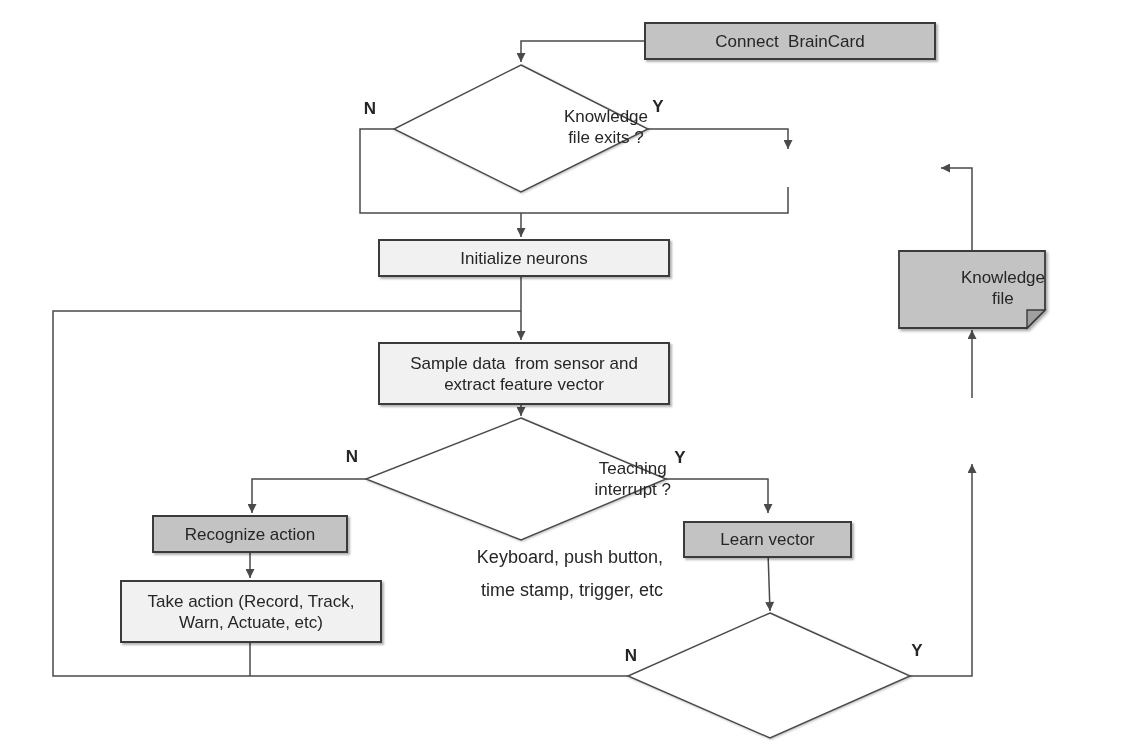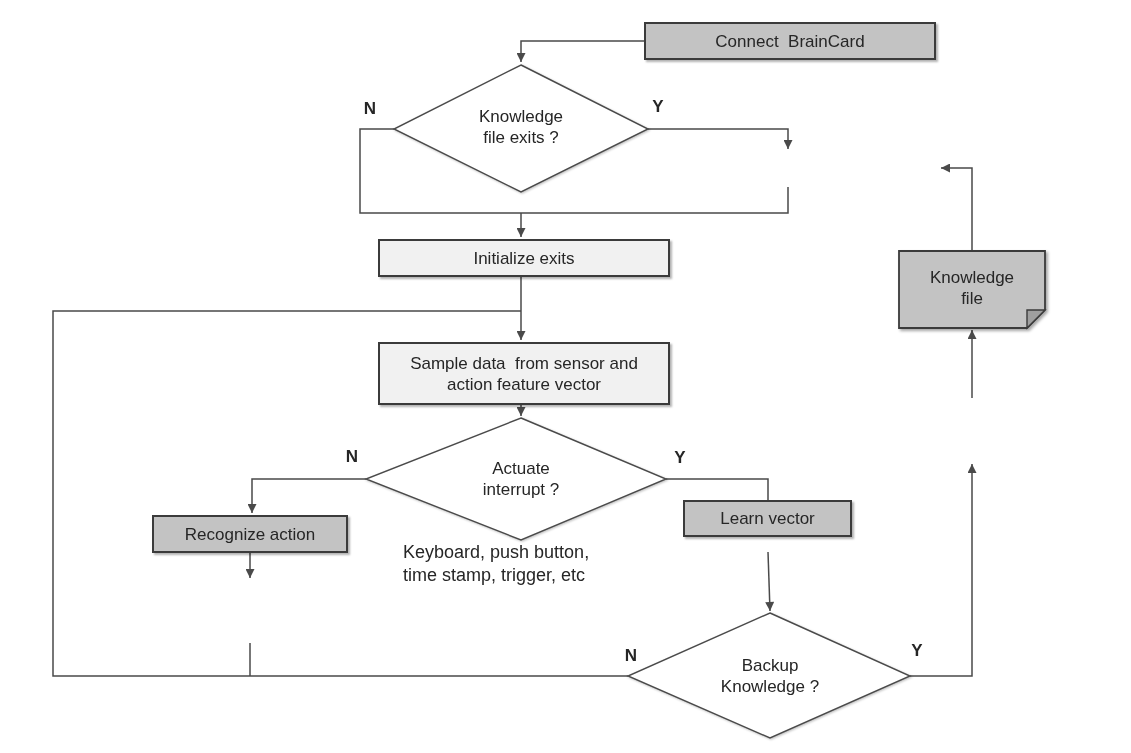--- a/index.html
+++ b/index.html
@@ -29,30 +29,30 @@
   .node{
     position:absolute;box-sizing:border-box;
     display:flex;align-items:center;justify-content:center;text-align:center;
     border:2px solid var(--border);
     font-size:17px;line-height:21px;white-space:pre-wrap;
     box-shadow:2px 2px 2px rgba(0,0,0,0.3);
   }
   .node.dark{background:var(--process-fill-dark);}
   .node.light{background:var(--process-fill-light);}
   .dtext{
-    position:absolute;display:flex;align-items:center;justify-content:center;
+    position:absolute;display:flex;align-items:center;justify-content:flex-end;
     text-align:center;font-size:17px;line-height:21px;white-space:pre-wrap;
   }
   .branch{
     position:absolute;width:22px;height:22px;
     display:flex;align-items:center;justify-content:center;
     font-size:17px;font-weight:600;
   }
   .note{
-    position:absolute;text-align:left;font-size:18px;line-height:23px;
+    position:absolute;text-align:right;font-size:18px;line-height:33px;
     white-space:pre-wrap;
   }
 </style>
 </head>
 <body>
 
 <div class="canvas">
 
   <svg width="1131" height="753" viewBox="0 0 1131 753">
     <defs>
@@ -84,57 +84,57 @@
     <path class="doc" d="M 899 251 L 1045 251 L 1045 310 L 1027 328 L 899 328 Z"></path>
     <path class="doc-fold" d="M 1045 310 L 1027 310 L 1027 328 Z"></path>
   </svg>
 
   <div class="node dark" style="left:644px;top:22px;width:292px;height:38px">
     <span>Connect  BrainCard</span>
   </div>
 
 
   <div class="node light" style="left:378px;top:239px;width:292px;height:38px">
-    <span>Initialize exits</span>
+    <span>Initialize neurons</span>
   </div>
 
   <div class="node light" style="left:378px;top:342px;width:292px;height:63px">
     <span>Sample data  from sensor and
-action feature vector</span>
+extract feature vector</span>
   </div>
 
   <div class="node dark" style="left:152px;top:515px;width:196px;height:38px">
     <span>Recognize action</span>
   </div>
 
+  <div class="node light" style="left:120px;top:580px;width:262px;height:63px">
+    <span>Take action (Record, Track,
+Warn, Actuate, etc)</span>
+  </div>
 
-  <div class="node dark" style="left:683px;top:500px;width:169px;height:37px">
+  <div class="node dark" style="left:683px;top:521px;width:169px;height:37px">
     <span>Learn vector</span>
   </div>
 
 
   <div class="dtext" style="left:899px;top:251px;width:146px;height:74px">
     <span>Knowledge
 file</span>
   </div>
 
   <div class="dtext" style="left:394px;top:95px;width:254px;height:64px">
     <span>Knowledge
 file exits ?</span>
   </div>
 
   <div class="dtext" style="left:371px;top:448px;width:300px;height:62px">
-    <span>Actuate
+    <span>Teaching
 interrupt ?</span>
   </div>
 
-  <div class="dtext" style="left:628px;top:645px;width:284px;height:62px">
-    <span>Backup
-Knowledge ?</span>
-  </div>
 
   <div class="branch" style="left:359px;top:98px">N</div>
   <div class="branch" style="left:647px;top:96px">Y</div>
   <div class="branch" style="left:341px;top:446px">N</div>
   <div class="branch" style="left:669px;top:447px">Y</div>
   <div class="branch" style="left:620px;top:645px">N</div>
   <div class="branch" style="left:906px;top:640px">Y</div>
 
   <div class="note" style="left:403px;top:541px;width:260px">Keyboard, push button,
 time stamp, trigger, etc</div>

